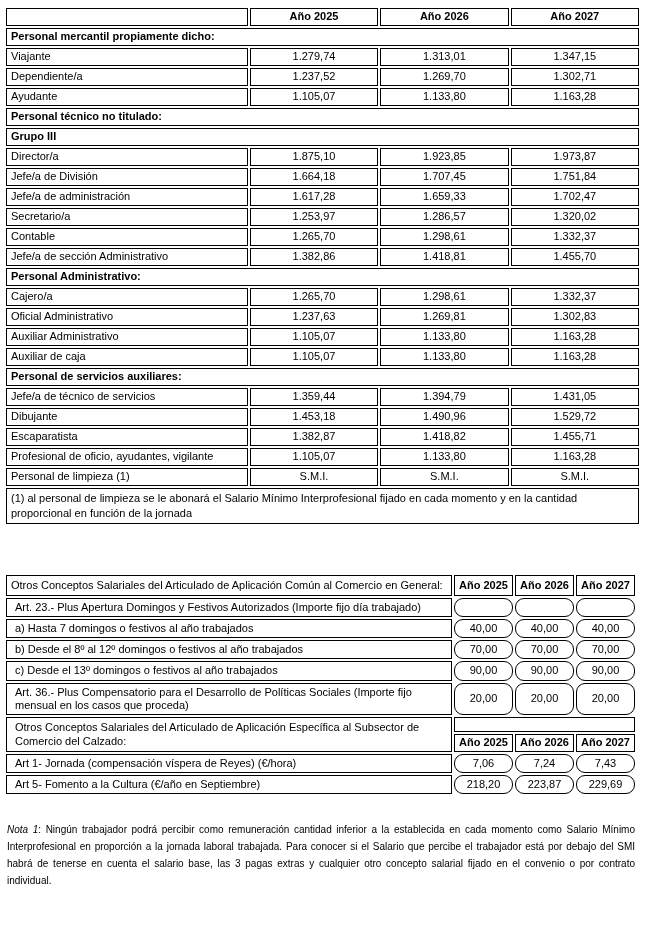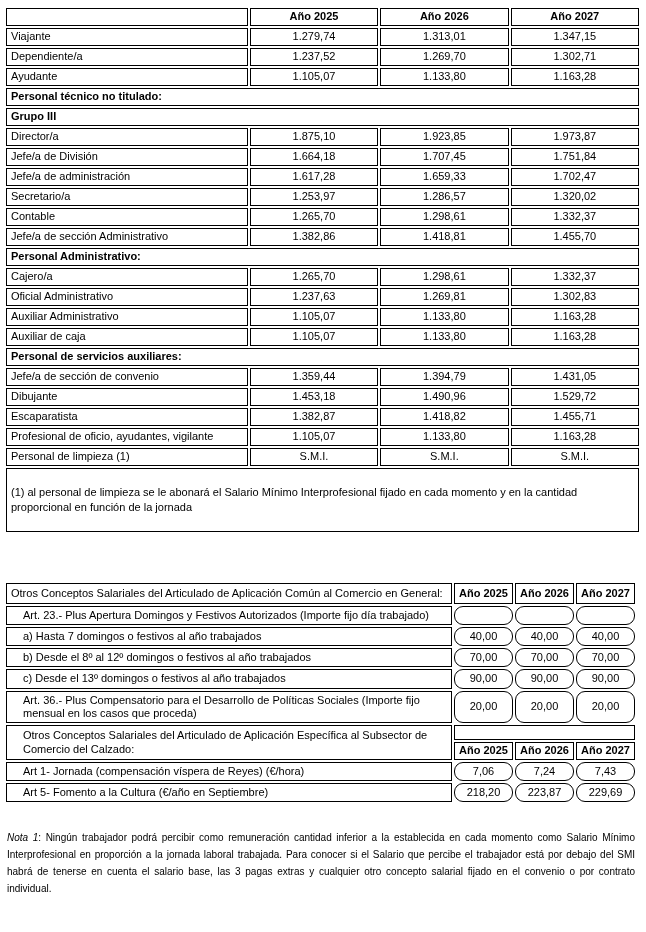--- a/index.html
+++ b/index.html
@@ -30,26 +30,26 @@
     word-wrap: break-word;
   }
   
   .t1 { width: 637px; }
   .t1 .head { font-weight: bold; text-align: center; }
   .t1 .corner { }
   .t1 .label-cell { text-align: left; }
   .t1 .num-cell { text-align: center; }
   .t1 .section-cell { font-weight: bold; }
   .t1 td { height: 18px; }
-  .t1 .footnote-cell { line-height: 1.35; padding: 16px 4px; height: auto; }
+  .t1 .footnote-cell { line-height: 1.35; padding: 2px 4px; height: auto; }
   
   .t2 { width: 633px; margin-top: 47px; }
   .t2 .t2-header-label { font-weight: normal; padding: 3px 4px; }
   .t2 .t2-year { font-weight: bold; text-align: center; padding: 1px 2px; }
-  .t2 .t2-label { text-align: left; padding: 2px 16px; }
+  .t2 .t2-label { text-align: left; padding: 2px 8px; }
   .t2 .t2-num { text-align: center; border-radius: 9px; }
   .t2 .subhead-label { font-weight: normal; }
   .t2 .empty-span { height: 15px; }
   .t2 td { height: 18px; }
   
   .notes { margin: 26px 3px 0 3px; }
   .note {
     font-size: 10px;
     line-height: 1.68;
     text-align: justify;
@@ -72,20 +72,23 @@
     <thead>
       <tr id="t1-head-row">
           <td class="corner"></td>
           <td class="head">Año 2025</td>
           <td class="head">Año 2026</td>
           <td class="head">Año 2027</td>
         </tr>
     </thead>
     <tbody id="t1-body">
         <tr>
+          <td class="section-cell" colspan="4">Personal mercantil propiamente dicho:</td>
+        </tr>
+        <tr>
           <td class="label-cell">Viajante</td>
           <td class="num-cell">1.279,74</td>
           <td class="num-cell">1.313,01</td>
           <td class="num-cell">1.347,15</td>
         </tr>
         <tr>
           <td class="label-cell">Dependiente/a</td>
           <td class="num-cell">1.237,52</td>
           <td class="num-cell">1.269,70</td>
           <td class="num-cell">1.302,71</td>
@@ -162,21 +165,21 @@
         <tr>
           <td class="label-cell">Auxiliar de caja</td>
           <td class="num-cell">1.105,07</td>
           <td class="num-cell">1.133,80</td>
           <td class="num-cell">1.163,28</td>
         </tr>
         <tr>
           <td class="section-cell" colspan="4">Personal de servicios auxiliares:</td>
         </tr>
         <tr>
-          <td class="label-cell">Jefe/a de sección de convenio</td>
+          <td class="label-cell">Jefe/a de técnico de servicios</td>
           <td class="num-cell">1.359,44</td>
           <td class="num-cell">1.394,79</td>
           <td class="num-cell">1.431,05</td>
         </tr>
         <tr>
           <td class="label-cell">Dibujante</td>
           <td class="num-cell">1.453,18</td>
           <td class="num-cell">1.490,96</td>
           <td class="num-cell">1.529,72</td>
         </tr>

